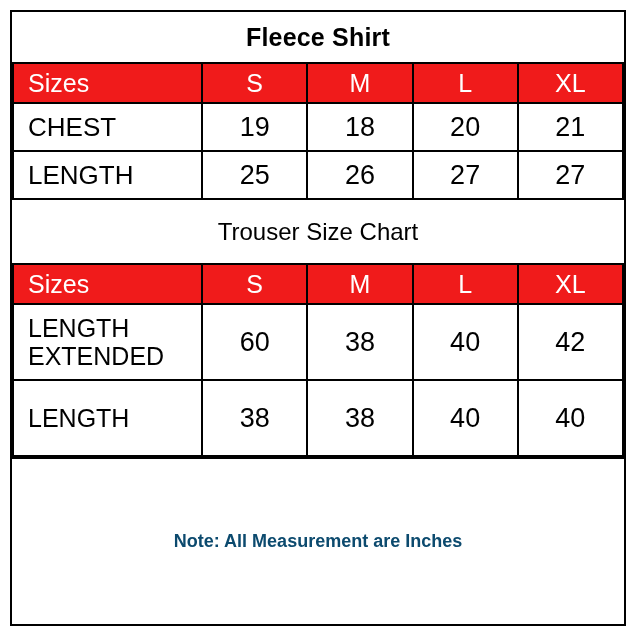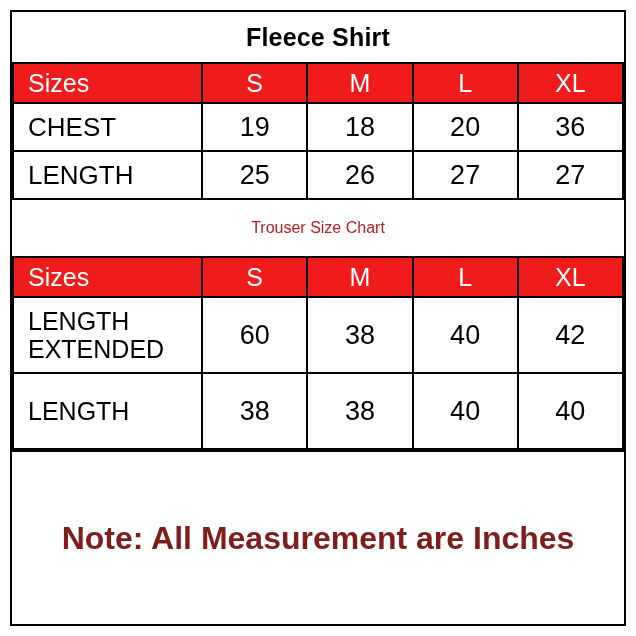--- a/index.html
+++ b/index.html
@@ -65,27 +65,27 @@
     background: #f01b1b;
     color: #ffffff;
     height: 38px;
     font-size: 25px;
   }
   .shirt-table td.label {
     font-size: 26px;
   }
   
   .mid-title-row {
-    height: 56px;
+    height: 63px;
     display: flex;
     align-items: center;
     justify-content: center;
-    font-size: 16px;
+    font-size: 24px;
     font-weight: normal;
-    color: #b91c1c;
+    color: #000000;
     border-bottom: none;
   }
   
   .trouser-table tr.header-row td {
     background: #f01b1b;
     color: #ffffff;
     height: 38px;
     font-size: 25px;
   }
   .trouser-table td {
@@ -94,23 +94,23 @@
   }
   .trouser-table td.label {
     font-size: 25px;
     line-height: 1.12;
   }
   .note-row {
     flex: 1;
     display: flex;
     align-items: center;
     justify-content: center;
-    font-size: 32px;
+    font-size: 18px;
     font-weight: bold;
-    color: #7f1d1d;
+    color: #0c4a6e;
     border-top: 2px solid #000000;
     background: #ffffff;
   }
   .col-label { width: 31%; }
   .col-size { width: 17.25%; }
 </style>
 </head>
 <body>
 
 <div id="page">
@@ -132,21 +132,21 @@
           <td>S</td>
           <td>M</td>
           <td>L</td>
           <td>XL</td>
         </tr>
         <tr>
           <td class="label">CHEST</td>
           <td>19</td>
           <td>18</td>
           <td>20</td>
-          <td>36</td>
+          <td>21</td>
         </tr>
         <tr>
           <td class="label">LENGTH</td>
           <td>25</td>
           <td>26</td>
           <td>27</td>
           <td>27</td>
         </tr>
       </tbody>
     </table>

